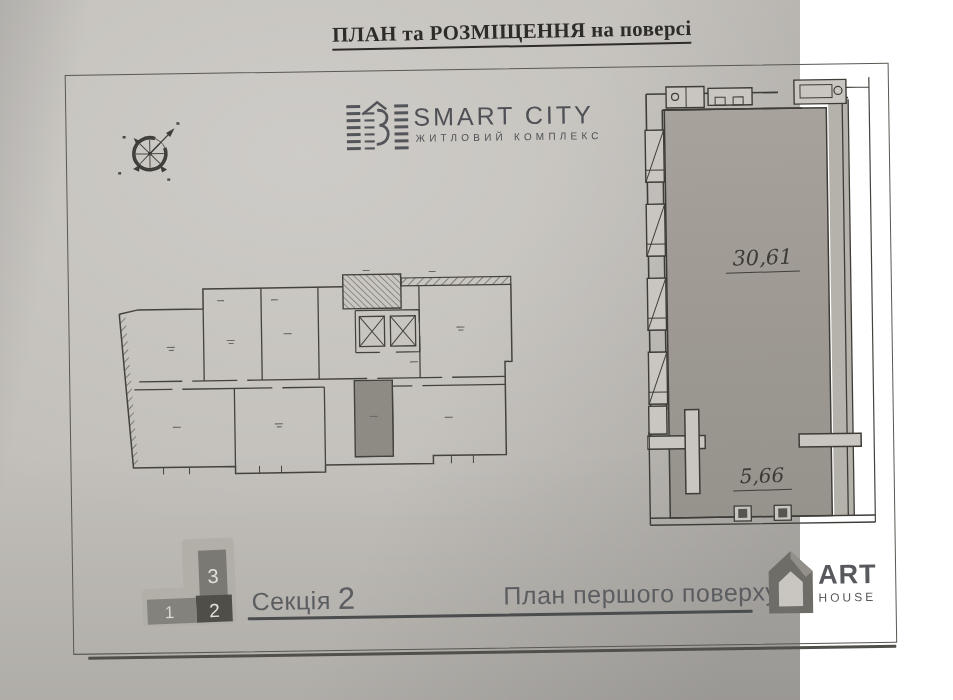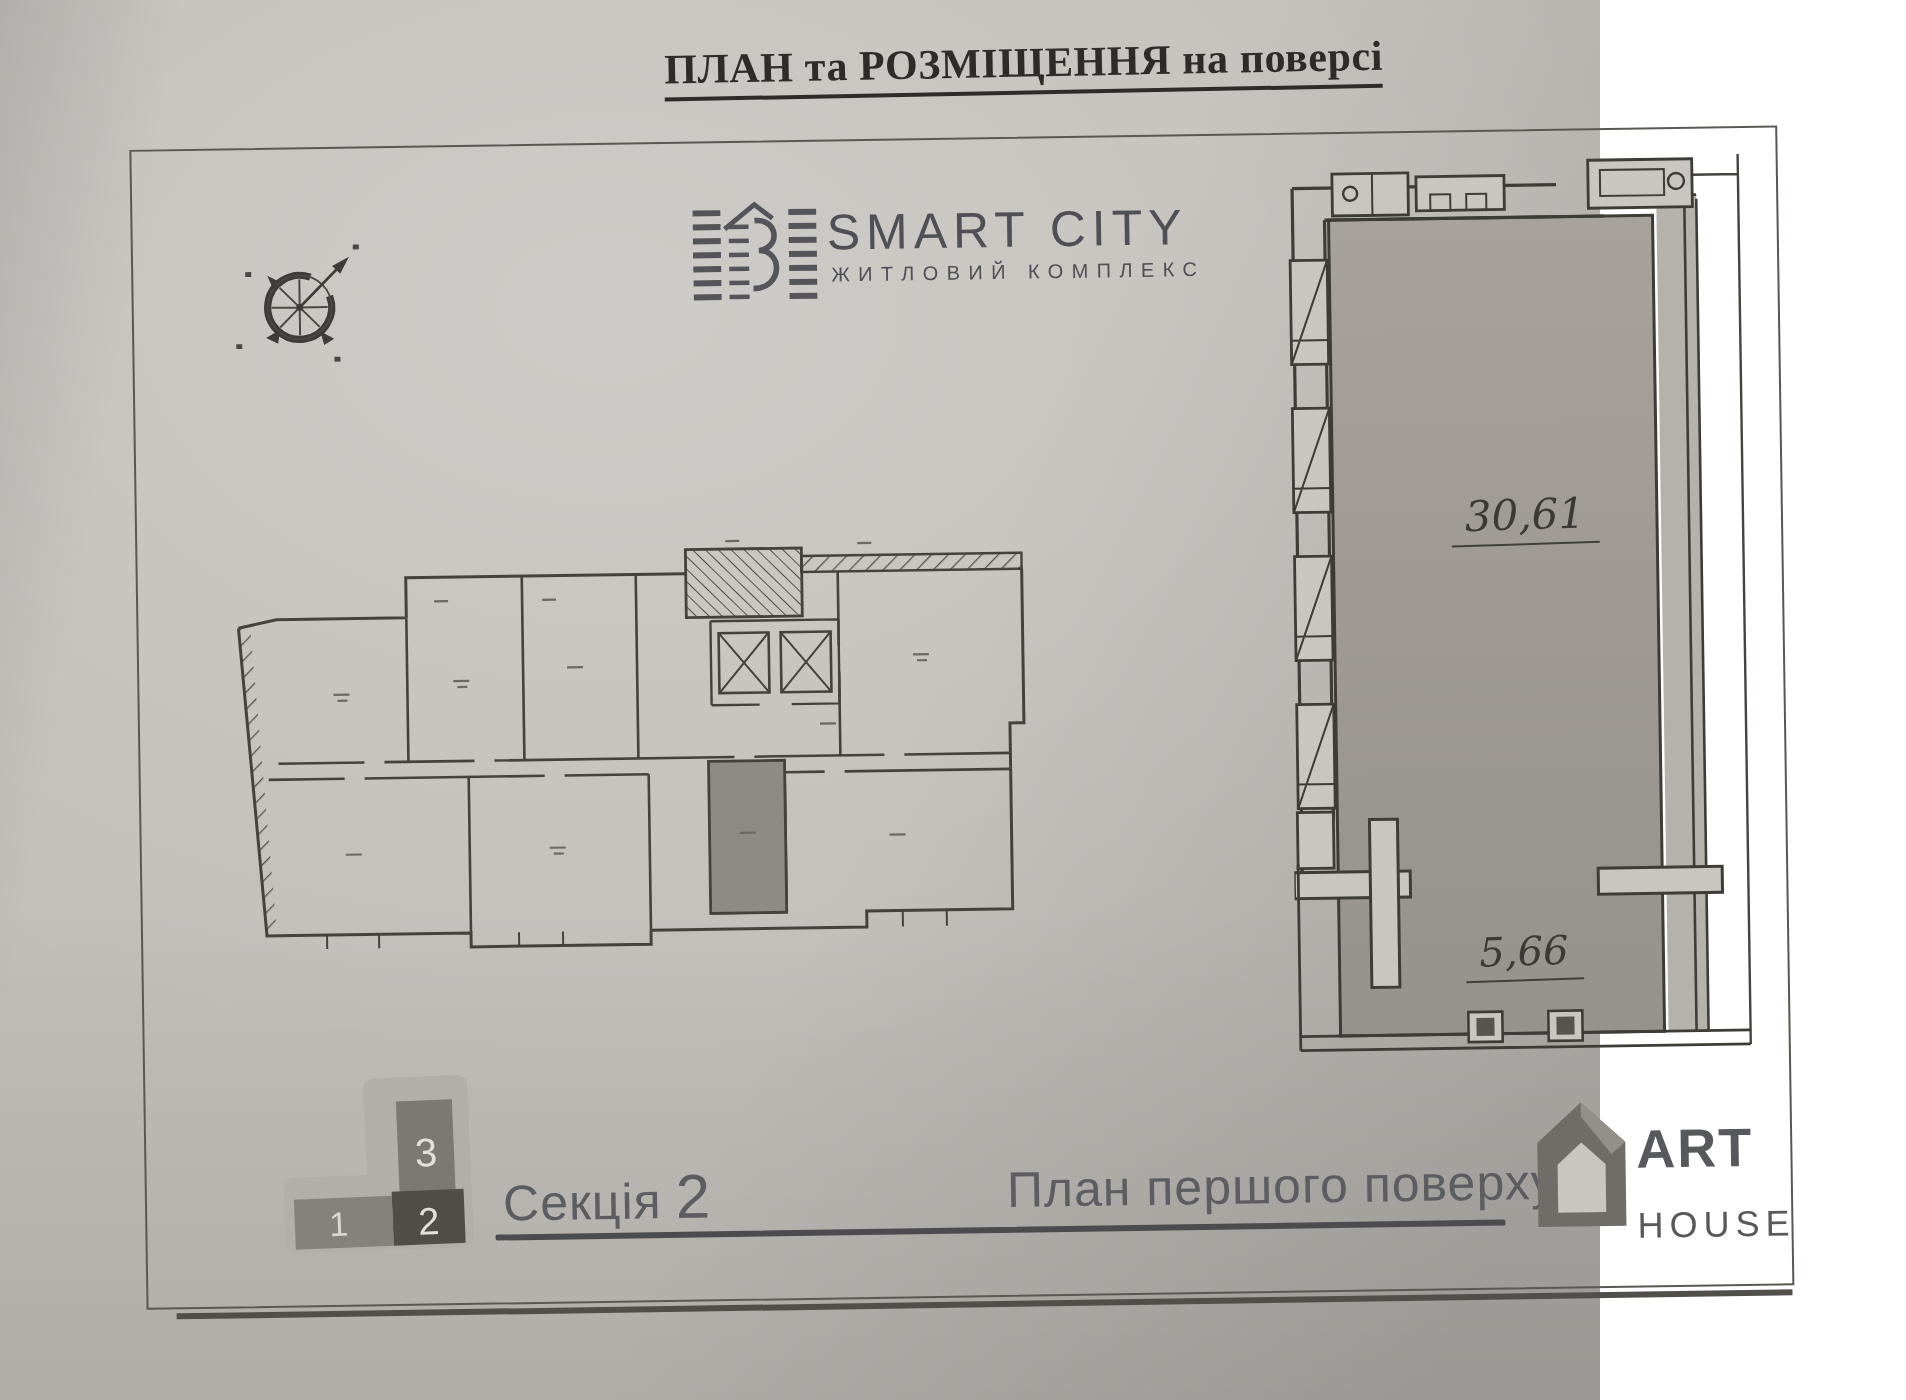--- a/index.html
+++ b/index.html
@@ -23,21 +23,21 @@
   .logo-sub{left:419px;top:133px;font-size:10px;letter-spacing:4.2px;color:#4e5055;font-weight:500;}
   .area-label{font-family:"DejaVu Serif",serif;font-style:italic;color:#3c3a36;text-align:center;}
   .area-label span{display:inline-block;border-bottom:1.6px solid #413f3b;padding:0 7px 2px 7px;transform:rotate(-1deg);}
   .area-main{left:714px;top:251px;width:100px;font-size:21px;}
   .area-hall{left:714px;top:469px;width:92px;font-size:20px;}
   .section-label{left:248px;top:580px;color:#5b5d60;font-size:25px;letter-spacing:0.5px;white-space:nowrap;}
   .section-label .num{font-size:31px;margin-left:7px;}
   .divider{left:244px;top:615px;width:505px;height:3px;background:#4a4c4e;border-radius:1px;}
   .floor-label{left:500px;top:583px;width:250px;text-align:right;color:#5b5d60;font-size:25px;letter-spacing:0.5px;white-space:nowrap;}
   .art-name{left:815px;top:566px;font-size:27px;font-weight:bold;letter-spacing:1px;color:#57595c;text-align:center;}
-  .art-sub{left:815px;top:597px;font-size:18px;letter-spacing:3px;color:#57595c;font-weight:500;margin-top:12px;}
+  .art-sub{left:815px;top:597px;font-size:12px;letter-spacing:3px;color:#57595c;font-weight:500;}
 </style>
 </head>
 <body>
 
 <div class="photo">
  <div class="rot">
 
   <div class="abs page-title">ПЛАН та РОЗМІЩЕННЯ на поверсі</div>
 
   <div class="abs sheet"></div>

